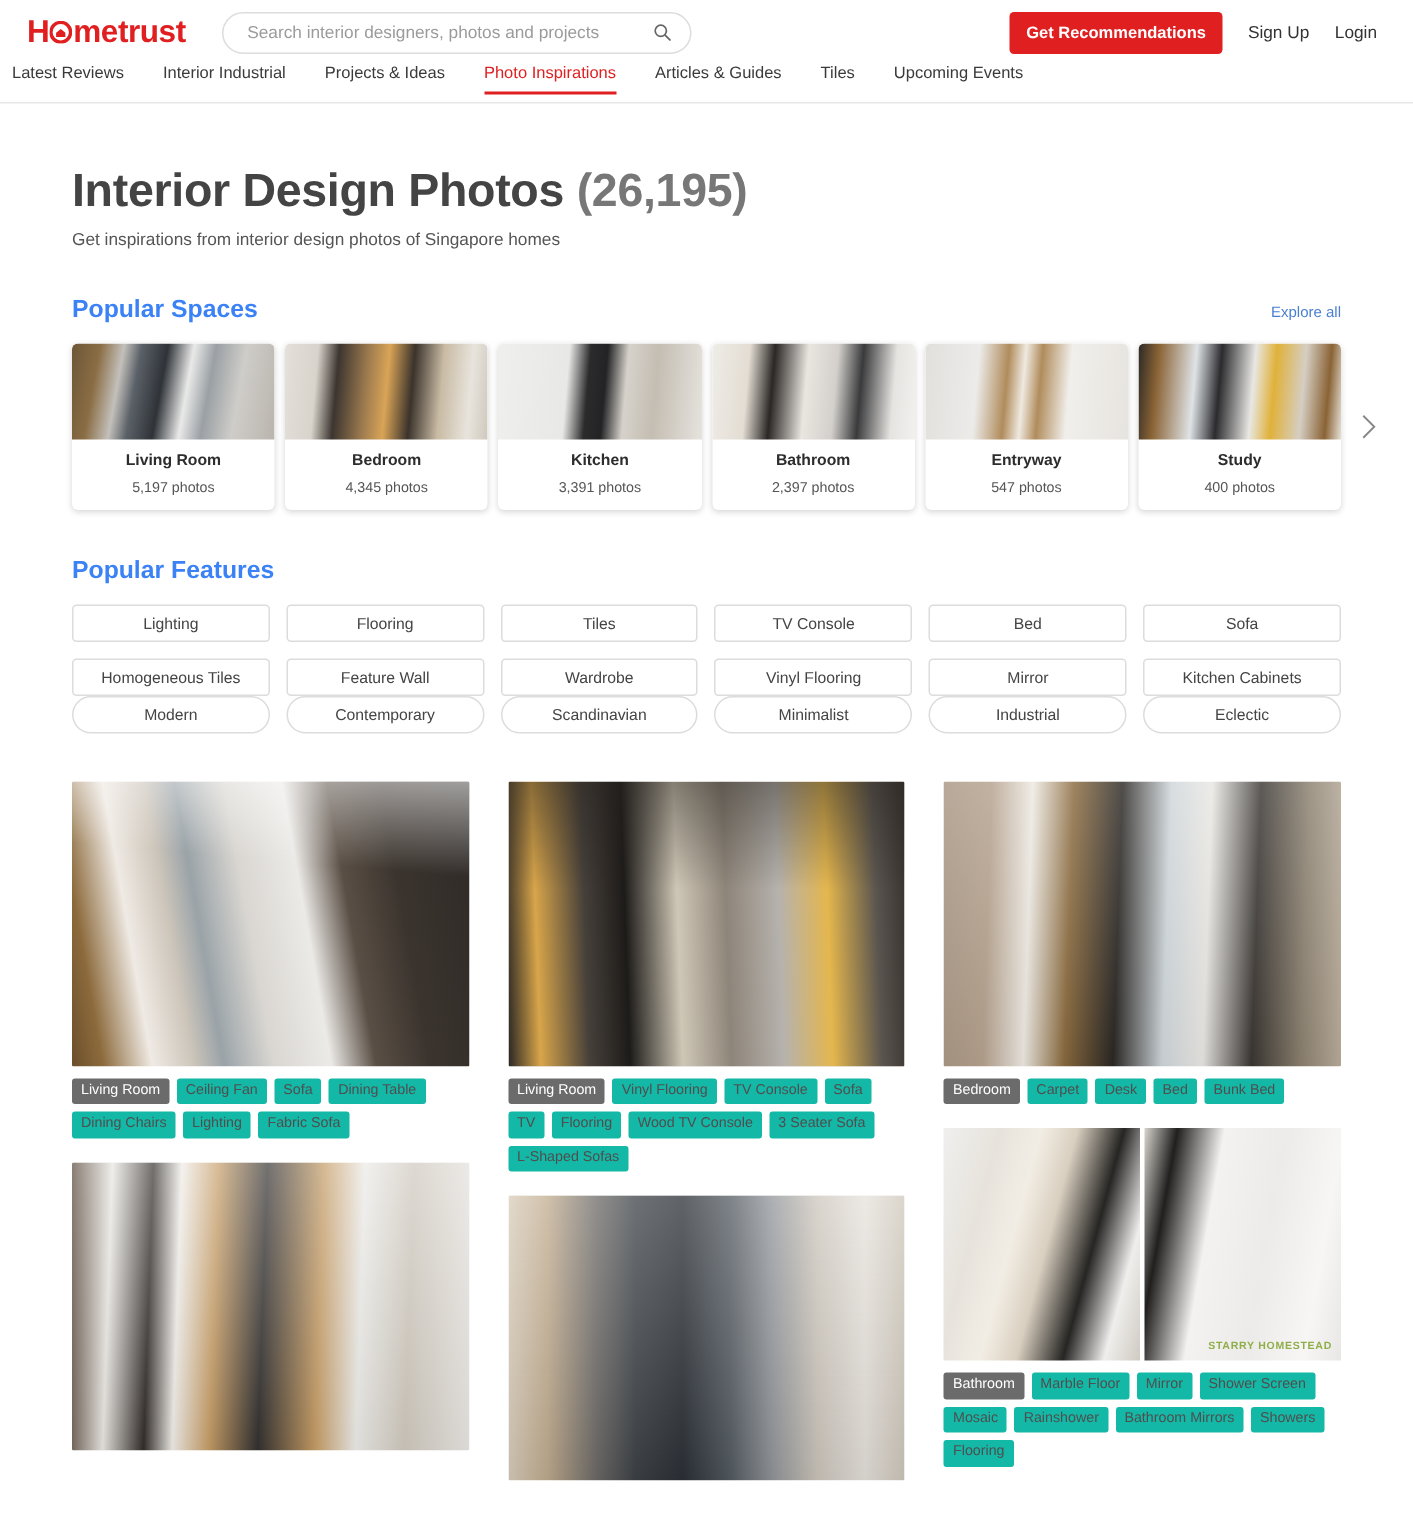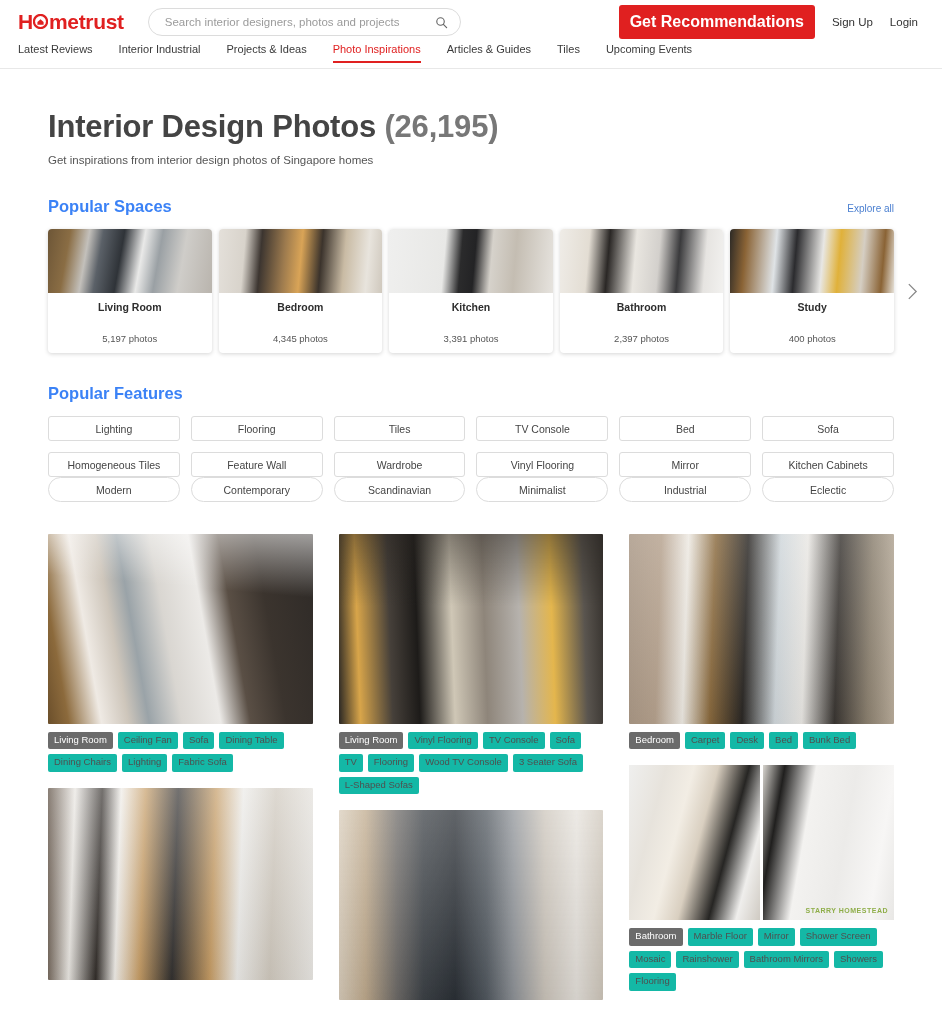--- a/index.html
+++ b/index.html
@@ -71,42 +71,42 @@
     display: flex;
     align-items: center;
     gap: 17px;
     padding-right: 10px;
   }
   .btn-rec {
     background: #e02020;
     color: #fff;
     border: none;
     border-radius: 3px;
-    font-size: 16px;
+    font-size: 11px;
     font-weight: bold;
     padding: 8px 11px;
     cursor: pointer;
     font-family: "Liberation Sans", sans-serif;
     white-space: nowrap;
   }
   .top-link {
     font-size: 11.5px;
     color: #333;
     text-decoration: none;
     cursor: pointer;
     white-space: nowrap;
   }
 
   
   .navbar {
     height: 26px;
     display: flex;
     align-items: flex-start;
     gap: 0;
-    padding: 0 14px;
+    padding: 0 4px;
     border-bottom: 1px solid #e8e8e8;
   }
   .nav-item {
     font-size: 11px;
     color: #3a3a3a;
     padding: 0 13px 8px 13px;
     cursor: pointer;
     white-space: nowrap;
     position: relative;
     text-decoration: none;
@@ -181,21 +181,21 @@
     height: 64px;
     width: 100%;
     background-size: cover;
     background-position: center;
   }
   .space-meta {
     padding: 8px 2px 9px;
     text-align: center;
   }
   .space-name { font-size: 10.5px; font-weight: bold; color: #2d2d2d; }
-  .space-count { font-size: 9.5px; color: #555; margin-top: 20px; }
+  .space-count { font-size: 9.5px; color: #555; margin-top: 7px; }
 
   .carousel-next {
     position: absolute;
     right: -28px;
     top: 50%;
     transform: translateY(-50%);
     width: 20px; height: 32px;
     display: flex; align-items: center; justify-content: center;
     cursor: pointer;
     color: #777;
@@ -356,20 +356,27 @@
 
     <div class="space-card">
       <div class="space-thumb" style="background:linear-gradient(95deg,#efece7 0%,#e3ddd3 18%,#2a2725 30%,#e9e6e0 46%,#d3d0cc 60%,#3a3a3c 72%,#e6e4e1 88%,#f2f1ef 100%);"></div>
       <div class="space-meta">
         <div class="space-name">Bathroom</div>
         <div class="space-count">2,397 photos</div>
       </div>
     </div>
 
 
+    <div class="space-card">
+      <div class="space-thumb" style="background:linear-gradient(95deg,#e2e0dd 0%,#ecebe9 26%,#b08c5c 40%,#efe9e0 48%,#b08c5c 56%,#f1efeb 70%,#e7e4df 100%);"></div>
+      <div class="space-meta">
+        <div class="space-name">Entryway</div>
+        <div class="space-count">547 photos</div>
+      </div>
+    </div>
 
     <div class="space-card">
       <div class="space-thumb" style="background:linear-gradient(95deg,#2d2a26 0%,#8a6335 10%,#dfe3e6 28%,#2b2b2e 40%,#e8e7e4 56%,#e0b13a 66%,#d5cec3 80%,#8a6335 92%,#e6e1d8 100%);"></div>
       <div class="space-meta">
         <div class="space-name">Study</div>
         <div class="space-count">400 photos</div>
       </div>
     </div>
 
     <div class="carousel-next">

